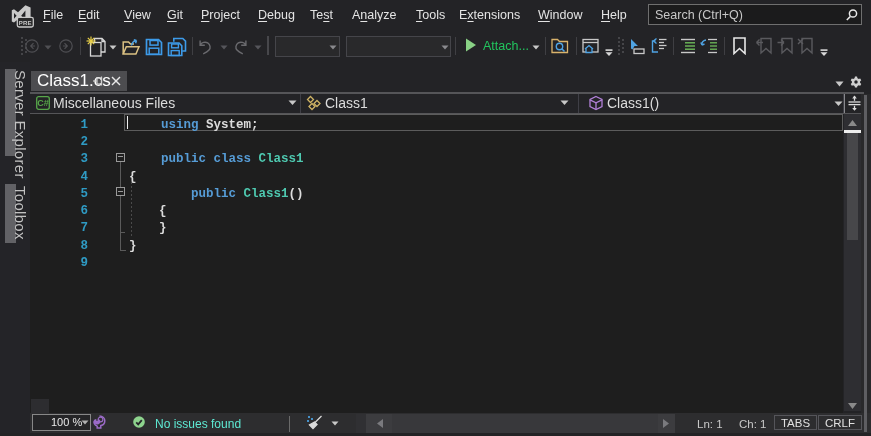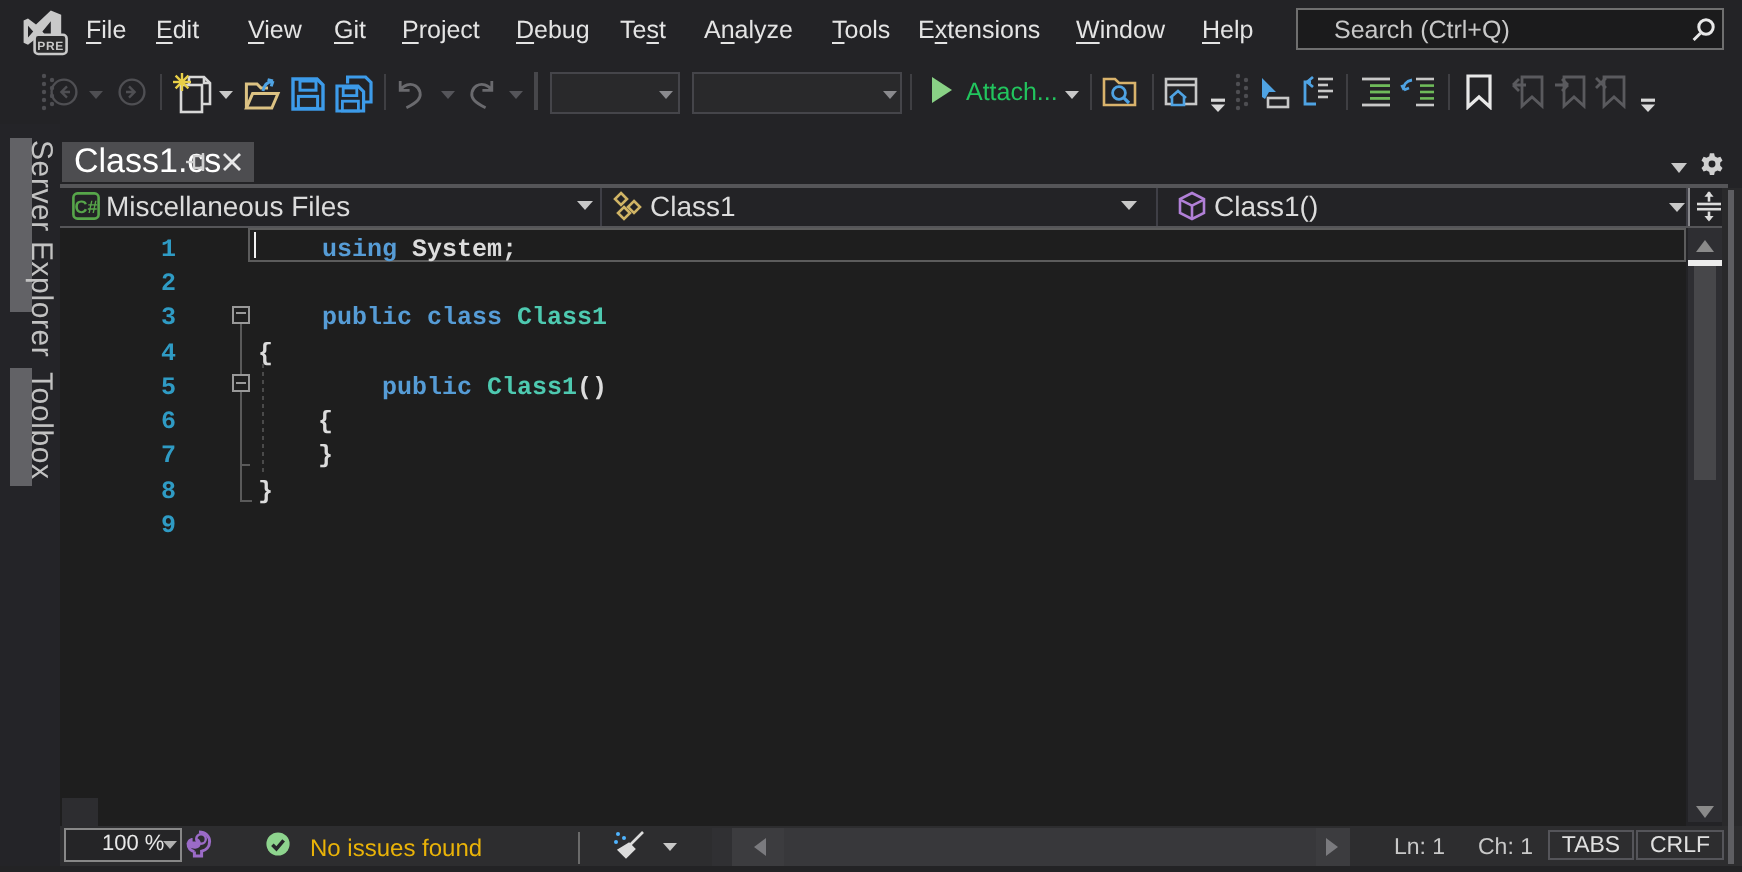--- a/index.html
+++ b/index.html
@@ -30,21 +30,21 @@
 <div class="abs menu" style="left:167px;top:0;"><u>G</u>it</div>
 <div class="abs menu" style="left:201px;top:0;"><u>P</u>roject</div>
 <div class="abs menu" style="left:258px;top:0;"><u>D</u>ebug</div>
 <div class="abs menu" style="left:310px;top:0;">Te<u>s</u>t</div>
 <div class="abs menu" style="left:352px;top:0;">A<u>n</u>alyze</div>
 <div class="abs menu" style="left:416px;top:0;"><u>T</u>ools</div>
 <div class="abs menu" style="left:459px;top:0;">E<u>x</u>tensions</div>
 <div class="abs menu" style="left:538px;top:0;"><u>W</u>indow</div>
 <div class="abs menu" style="left:601px;top:0;"><u>H</u>elp</div>
 
-<div class="abs" style="left:648px;top:4px;width:214px;height:21px;background:#1b1b1c;border:1px solid #6f6f6f;color:#c8c8c8;font-size:12.5px;line-height:21px;padding-left:18px;box-sizing:border-box;">Search (Ctrl+Q)</div>
+<div class="abs" style="left:648px;top:4px;width:214px;height:21px;background:#1b1b1c;border:1px solid #6f6f6f;color:#c8c8c8;font-size:12.5px;line-height:21px;padding-left:6px;box-sizing:border-box;">Search (Ctrl+Q)</div>
 <svg class="abs" style="left:845px;top:8px;" width="14" height="14" viewBox="0 0 14 14">
   <circle cx="8" cy="5.5" r="3.6" fill="none" stroke="#e8e8e8" stroke-width="1.5"></circle>
   <line x1="5.2" y1="8.6" x2="1.8" y2="12" stroke="#e8e8e8" stroke-width="1.5"></line>
 </svg>
 
 <div class="abs" style="left:0;top:30px;width:871px;height:32px;background:#232326;"></div>
 
 <svg class="abs" style="left:20px;top:36px;" width="8" height="20" viewBox="0 0 8 20">
   <g fill="#4e4e52">
     <circle cx="2" cy="2" r="1.1"></circle>
@@ -376,21 +376,21 @@
   <path d="M7.5 1 C10.8 1 12.8 3.2 12.8 5.8 C12.8 8.4 11 10.2 8.8 10.6 L8.8 13 L5.2 13 L5.2 10.8" fill="none" stroke="#9b6bc7" stroke-width="1.5"></path>
   <path d="M5.2 10.8 C3.2 10.3 2 8.6 2 6.4" fill="none" stroke="#9b6bc7" stroke-width="1.5"></path>
   <path d="M1.5 6.8 C1.5 5.2 2.8 4 4.3 4 L4.3 5.8 L6 5.8 L6 4 C7.5 4.2 8.4 5.3 8.4 6.8 C8.4 8.3 7 9.5 5.4 9.4 C3.4 9.3 1.5 8.4 1.5 6.8 Z" fill="#9b6bc7"></path>
   <circle cx="8.5" cy="4.5" r="2.4" fill="none" stroke="#9b6bc7" stroke-width="1.2"></circle>
 </svg>
 
 <svg class="abs" style="left:133px;top:416px;" width="12" height="12" viewBox="0 0 12 12">
   <circle cx="6" cy="6" r="5.8" fill="#8ed48e"></circle>
   <path d="M3.2 6.4 L5.2 8.4 L8.8 4.2" stroke="#26262a" stroke-width="1.8" fill="none"></path>
 </svg>
-<div class="abs" style="left:155px;top:413px;height:23px;line-height:22px;color:#eab308;font-size:12px;">No issues found</div>
+<div class="abs" style="left:155px;top:413px;height:23px;line-height:22px;color:#5eead4;font-size:12px;">No issues found</div>
 <div class="abs" style="left:289px;top:416px;width:1px;height:16px;background:#6a6a6a;"></div>
 
 <svg class="abs" style="left:305px;top:414px;" width="20" height="17" viewBox="0 0 20 17">
   <g stroke="#dcdcdc" stroke-width="1.3" fill="none">
     <line x1="16.5" y1="2" x2="9.5" y2="9"></line>
     <path d="M9.5 8 L12 10.5 L8 14.5 L4.5 11 Z" fill="#dcdcdc"></path>
   </g>
   <g fill="#4fb4ff">
       <circle cx="4" cy="3" r="1"></circle>
       <circle cx="7" cy="5" r="1"></circle>

